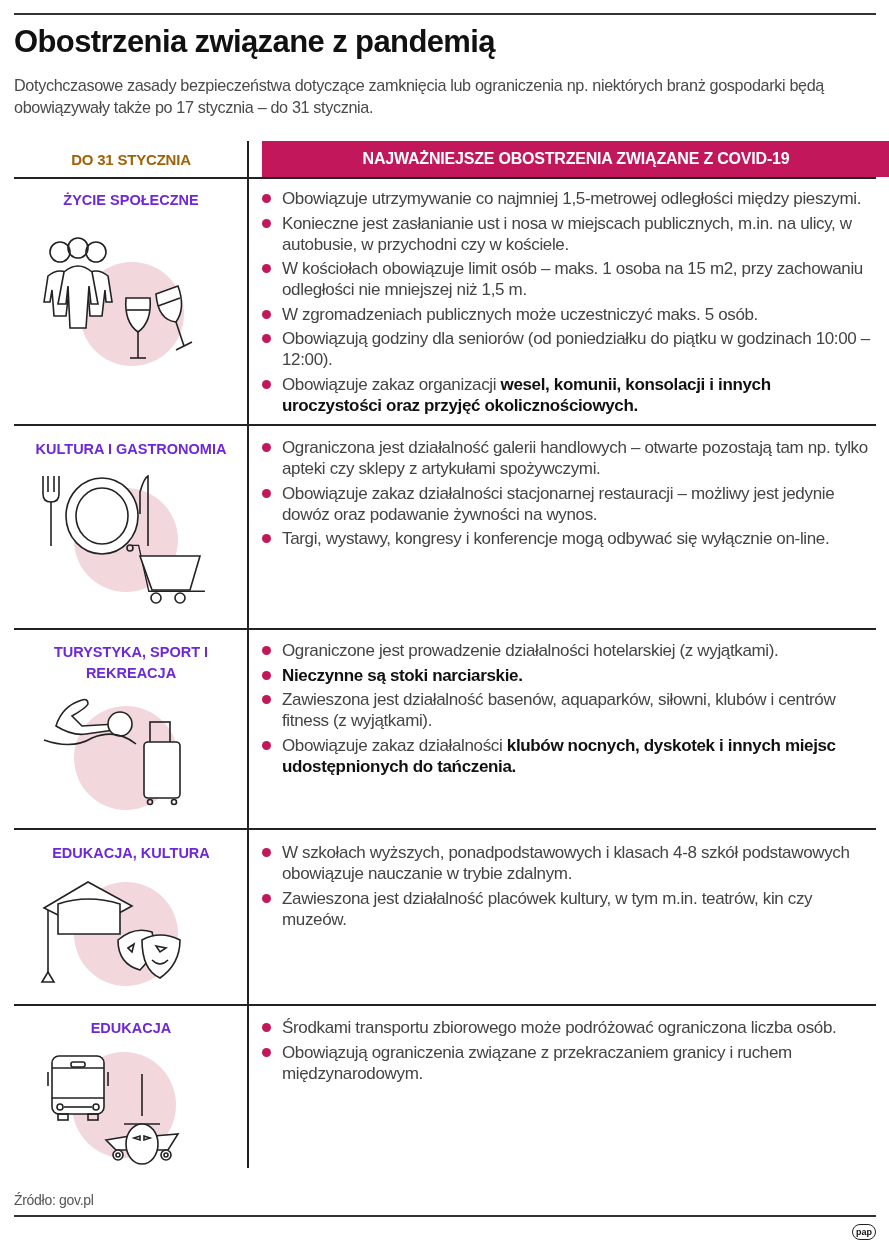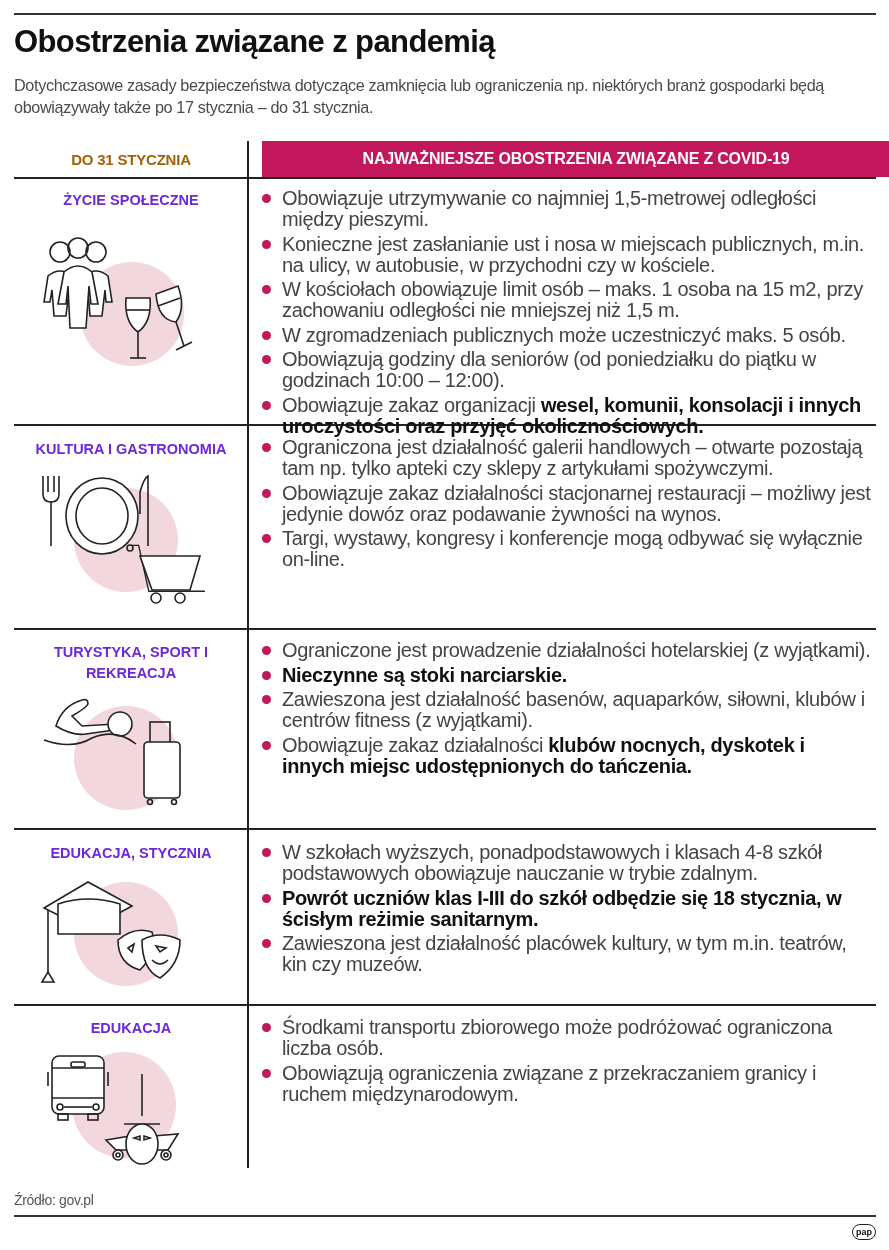--- a/index.html
+++ b/index.html
@@ -15,21 +15,21 @@
 
   .vline { position: absolute; left: 247px; top: 141px; width: 1.5px; height: 1027px; background: #222; }
   .hline { position: absolute; left: 14px; width: 862px; height: 1.5px; background: #222; }
 
   .cat-label { position: absolute; left: 14px; width: 234px; text-align: center; font-size: 14.5px; font-weight: bold; color: #6d28d9; line-height: 21px; }
 
   .icon-box { position: absolute; }
   .pink-circle { position: absolute; border-radius: 50%; background: #f2d7dd; }
 
   .items { position: absolute; left: 262px; width: 610px; list-style: none; }
-  .items li { position: relative; padding-left: 20px; font-size: 20px; line-height: 21px; color: #444; letter-spacing: -0.35px; margin-bottom: 3.5px; }
+  .items li { position: relative; padding-left: 20px; font-size: 17px; line-height: 21px; color: #444; letter-spacing: -0.35px; margin-bottom: 3.5px; }
   .items li .dot { position: absolute; left: 0; top: 6px; width: 9px; height: 9px; border-radius: 50%; background: #c2185b; }
   .items li b { font-weight: bold; color: #111; }
 
   .source { position: absolute; left: 14px; top: 1192px; font-size: 14px; color: #555; letter-spacing: -0.3px; }
   .bottom-rule { position: absolute; left: 14px; top: 1215px; width: 862px; height: 1.5px; background: #333; }
   .pap-logo { position: absolute; left: 852px; top: 1224px; width: 24px; height: 16px; border: 1.5px solid #222; border-radius: 8px; font-size: 9px; font-weight: bold; display: flex; align-items: center; justify-content: center; color: #111; }
   svg { overflow: visible; }
 </style>
 </head>
 <body>
@@ -121,38 +121,37 @@
   </div>
   <ul class="items" style="top:640px">
     <li><span class="dot"></span><span>Ograniczone jest prowadzenie działalności hotelarskiej (z wyjątkami).</span><b></b></li>
     <li><span class="dot"></span><span></span><b>Nieczynne są stoki narciarskie.</b></li>
     <li><span class="dot"></span><span>Zawieszona jest działalność basenów, aquaparków, siłowni, klubów i centrów fitness (z wyjątkami).</span><b></b></li>
     <li><span class="dot"></span><span>Obowiązuje zakaz działalności </span><b>klubów nocnych, dyskotek i innych miejsc udostępnionych do tańczenia.</b></li>
   </ul>
 </section>
 
 <section>
-  <div class="cat-label" style="top:843px">EDUKACJA, STYCZNIA</div>
+  <div class="cat-label" style="top:843px">EDUKACJA, KULTURA</div>
   <div class="icon-box" style="left:42px;top:878px;width:160px;height:110px">
     <div class="pink-circle" style="left:32px;top:4px;width:104px;height:104px"></div>
     <svg width="160" height="110" viewBox="0 0 160 110" style="position:absolute;left:0;top:0" fill="none" stroke="#222" stroke-width="1.6">
       <path d="M2 30 L46 4 L90 28 L46 52 Z" fill="#fff"></path>
       <path d="M16 26 L16 56 L78 56 L78 26 Q46 16 16 26 Z" fill="#fff"></path>
       <line x1="6" y1="32" x2="6" y2="94"></line>
         <path d="M0 104 L6 94 L12 104 Z"></path>
       <path d="M76 62 Q92 48 110 54 Q116 74 98 92 Q76 86 76 62 Z" fill="#fff"></path>
       <path d="M100 62 Q118 52 138 62 Q138 86 118 100 Q100 92 100 62 Z" fill="#fff"></path>
       <path d="M86 70 L92 66 L90 74 Z"></path>
         <path d="M114 68 L124 70 L118 74 Z"></path>
         <path d="M110 82 Q118 90 126 82"></path>
     </svg>
   </div>
   <ul class="items" style="top:842px">
     <li><span class="dot"></span><span>W szkołach wyższych, ponadpodstawowych i klasach 4-8 szkół podstawowych obowiązuje nauczanie w trybie zdalnym.</span><b></b></li>
-    <li><span class="dot"></span><span></span><b>Powrót uczniów klas I-III do szkół odbędzie się 18 stycznia, w ścisłym reżimie sanitarnym.</b></li>
     <li><span class="dot"></span><span>Zawieszona jest działalność placówek kultury, w tym m.in. teatrów, kin czy muzeów.</span><b></b></li>
   </ul>
 </section>
 
 <section>
   <div class="cat-label" style="top:1018px">EDUKACJA</div>
   <div class="icon-box" style="left:44px;top:1052px;width:160px;height:112px">
     <div class="pink-circle" style="left:28px;top:0;width:104px;height:106px"></div>
     <svg width="160" height="112" viewBox="0 0 160 112" style="position:absolute;left:0;top:0" fill="none" stroke="#222" stroke-width="1.6">
       <rect x="8" y="4" width="52" height="58" rx="7" fill="#fff"></rect>

